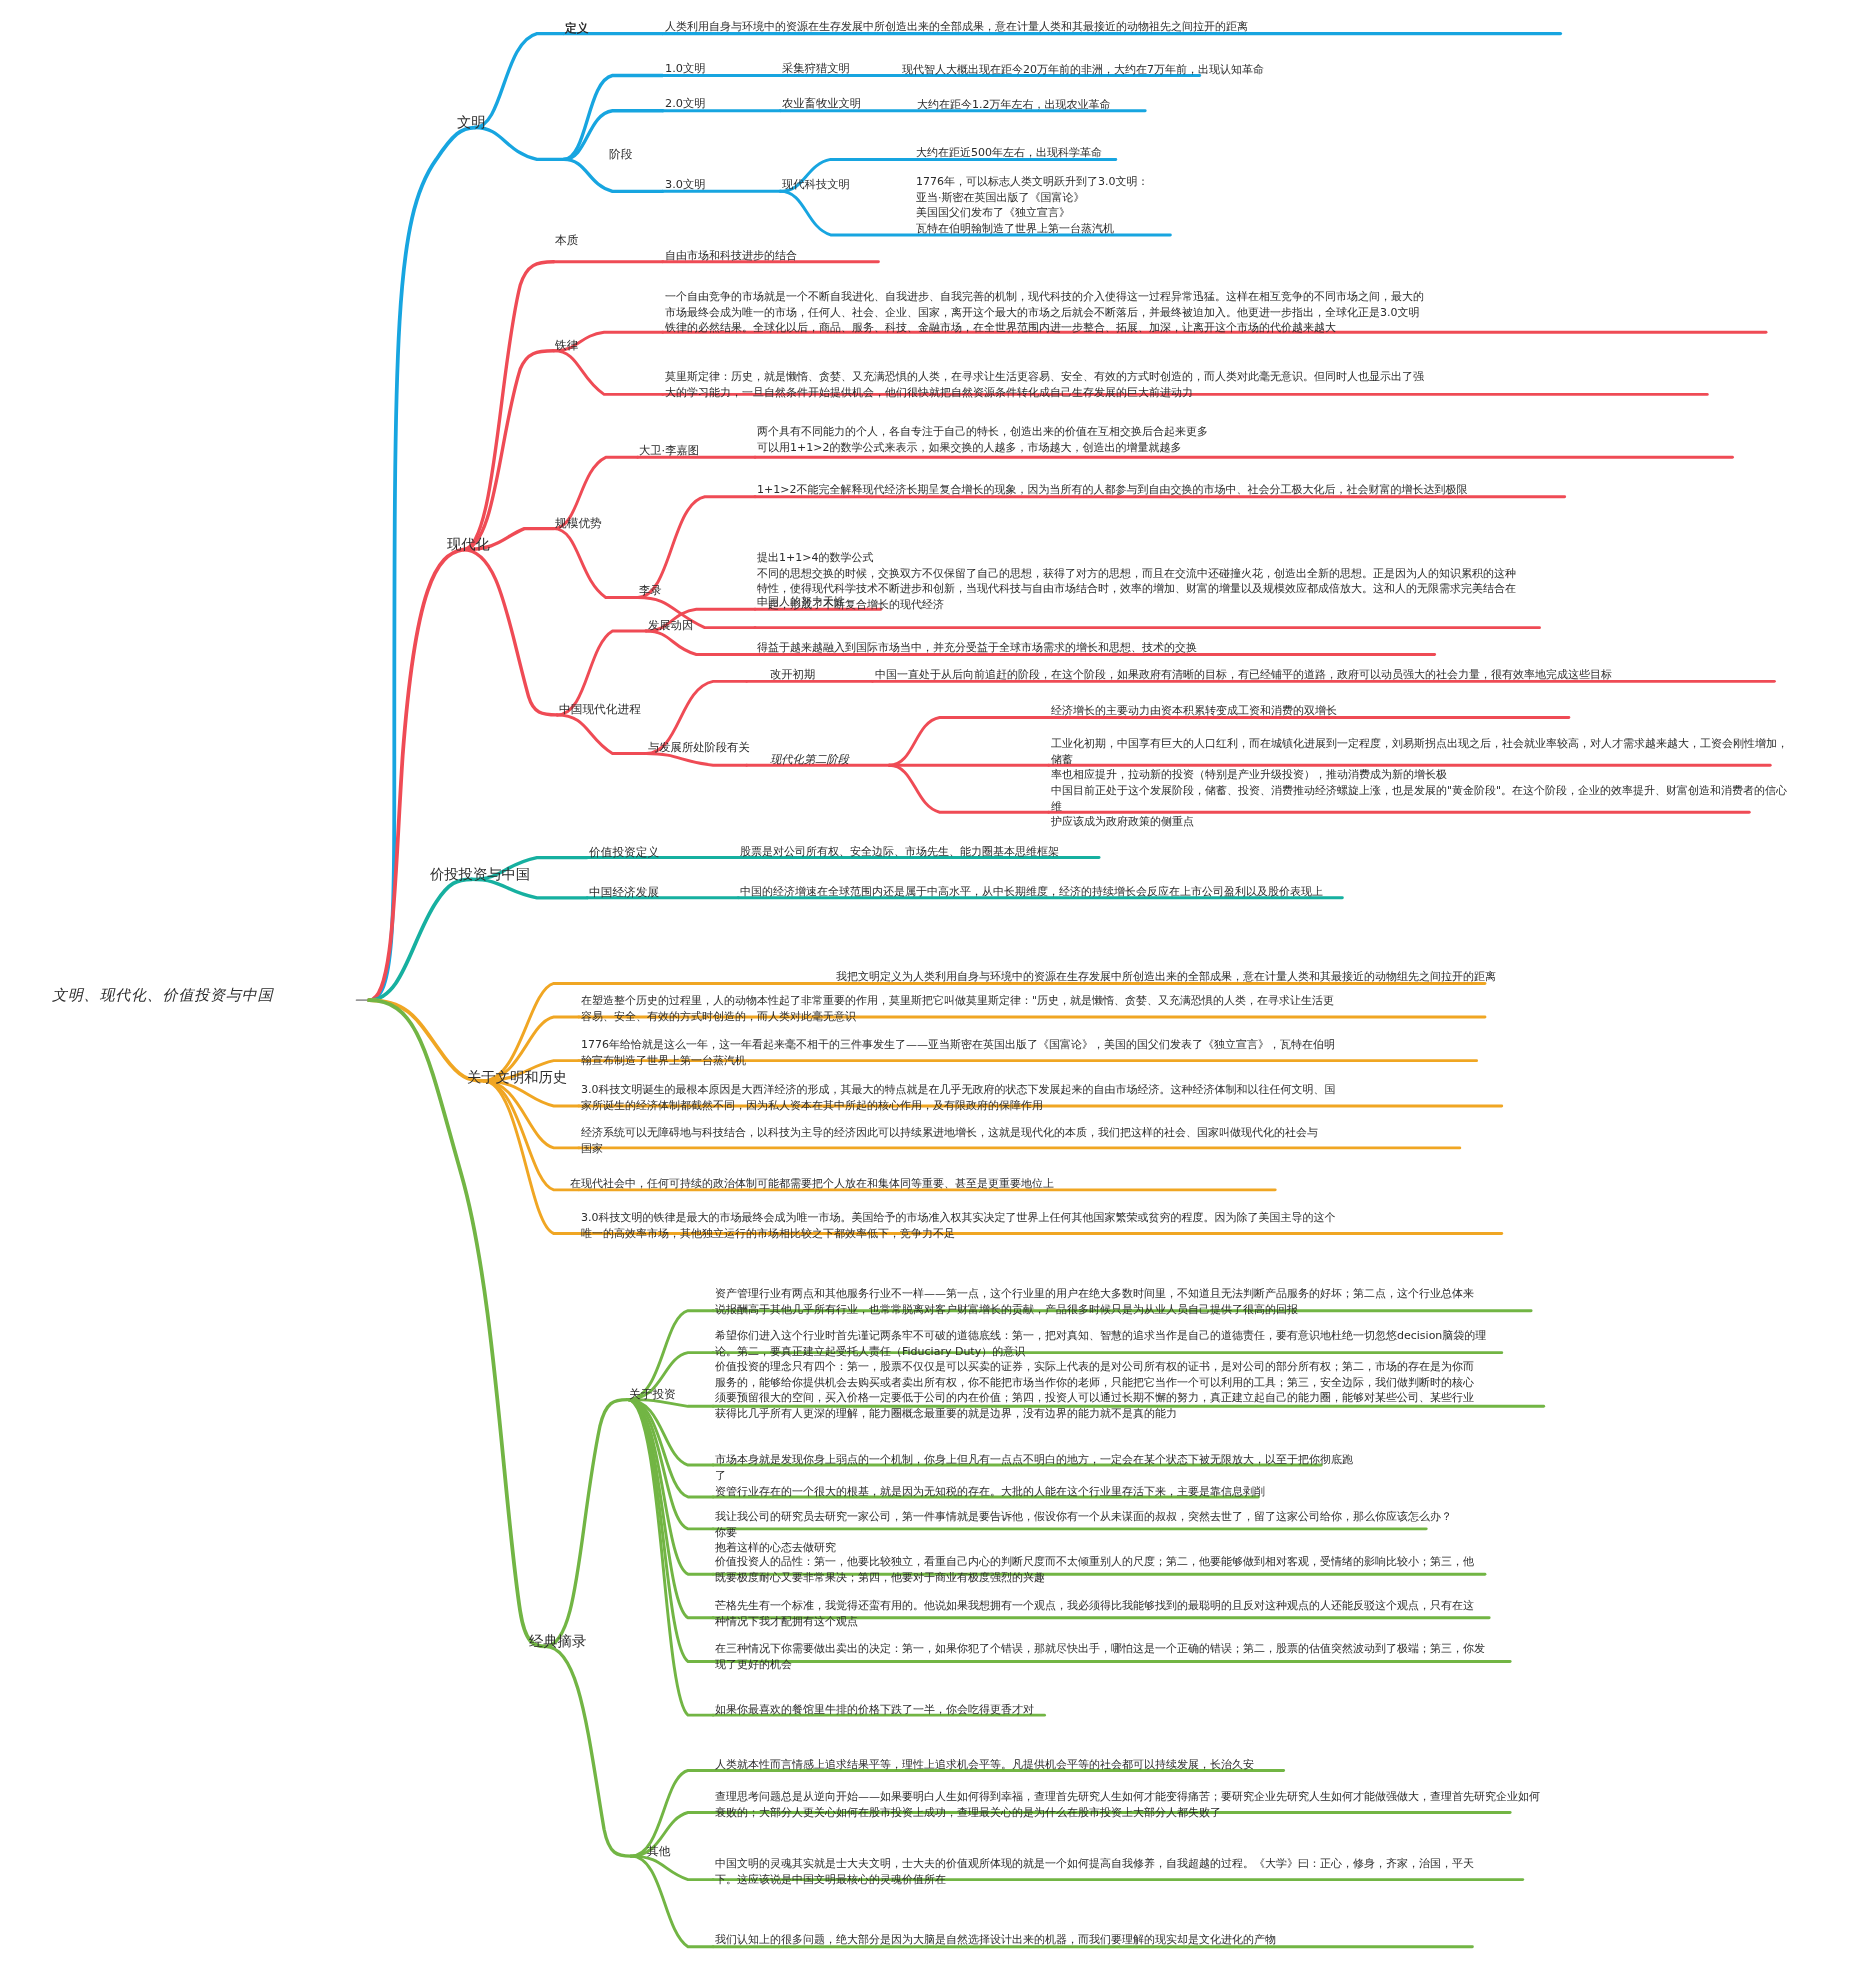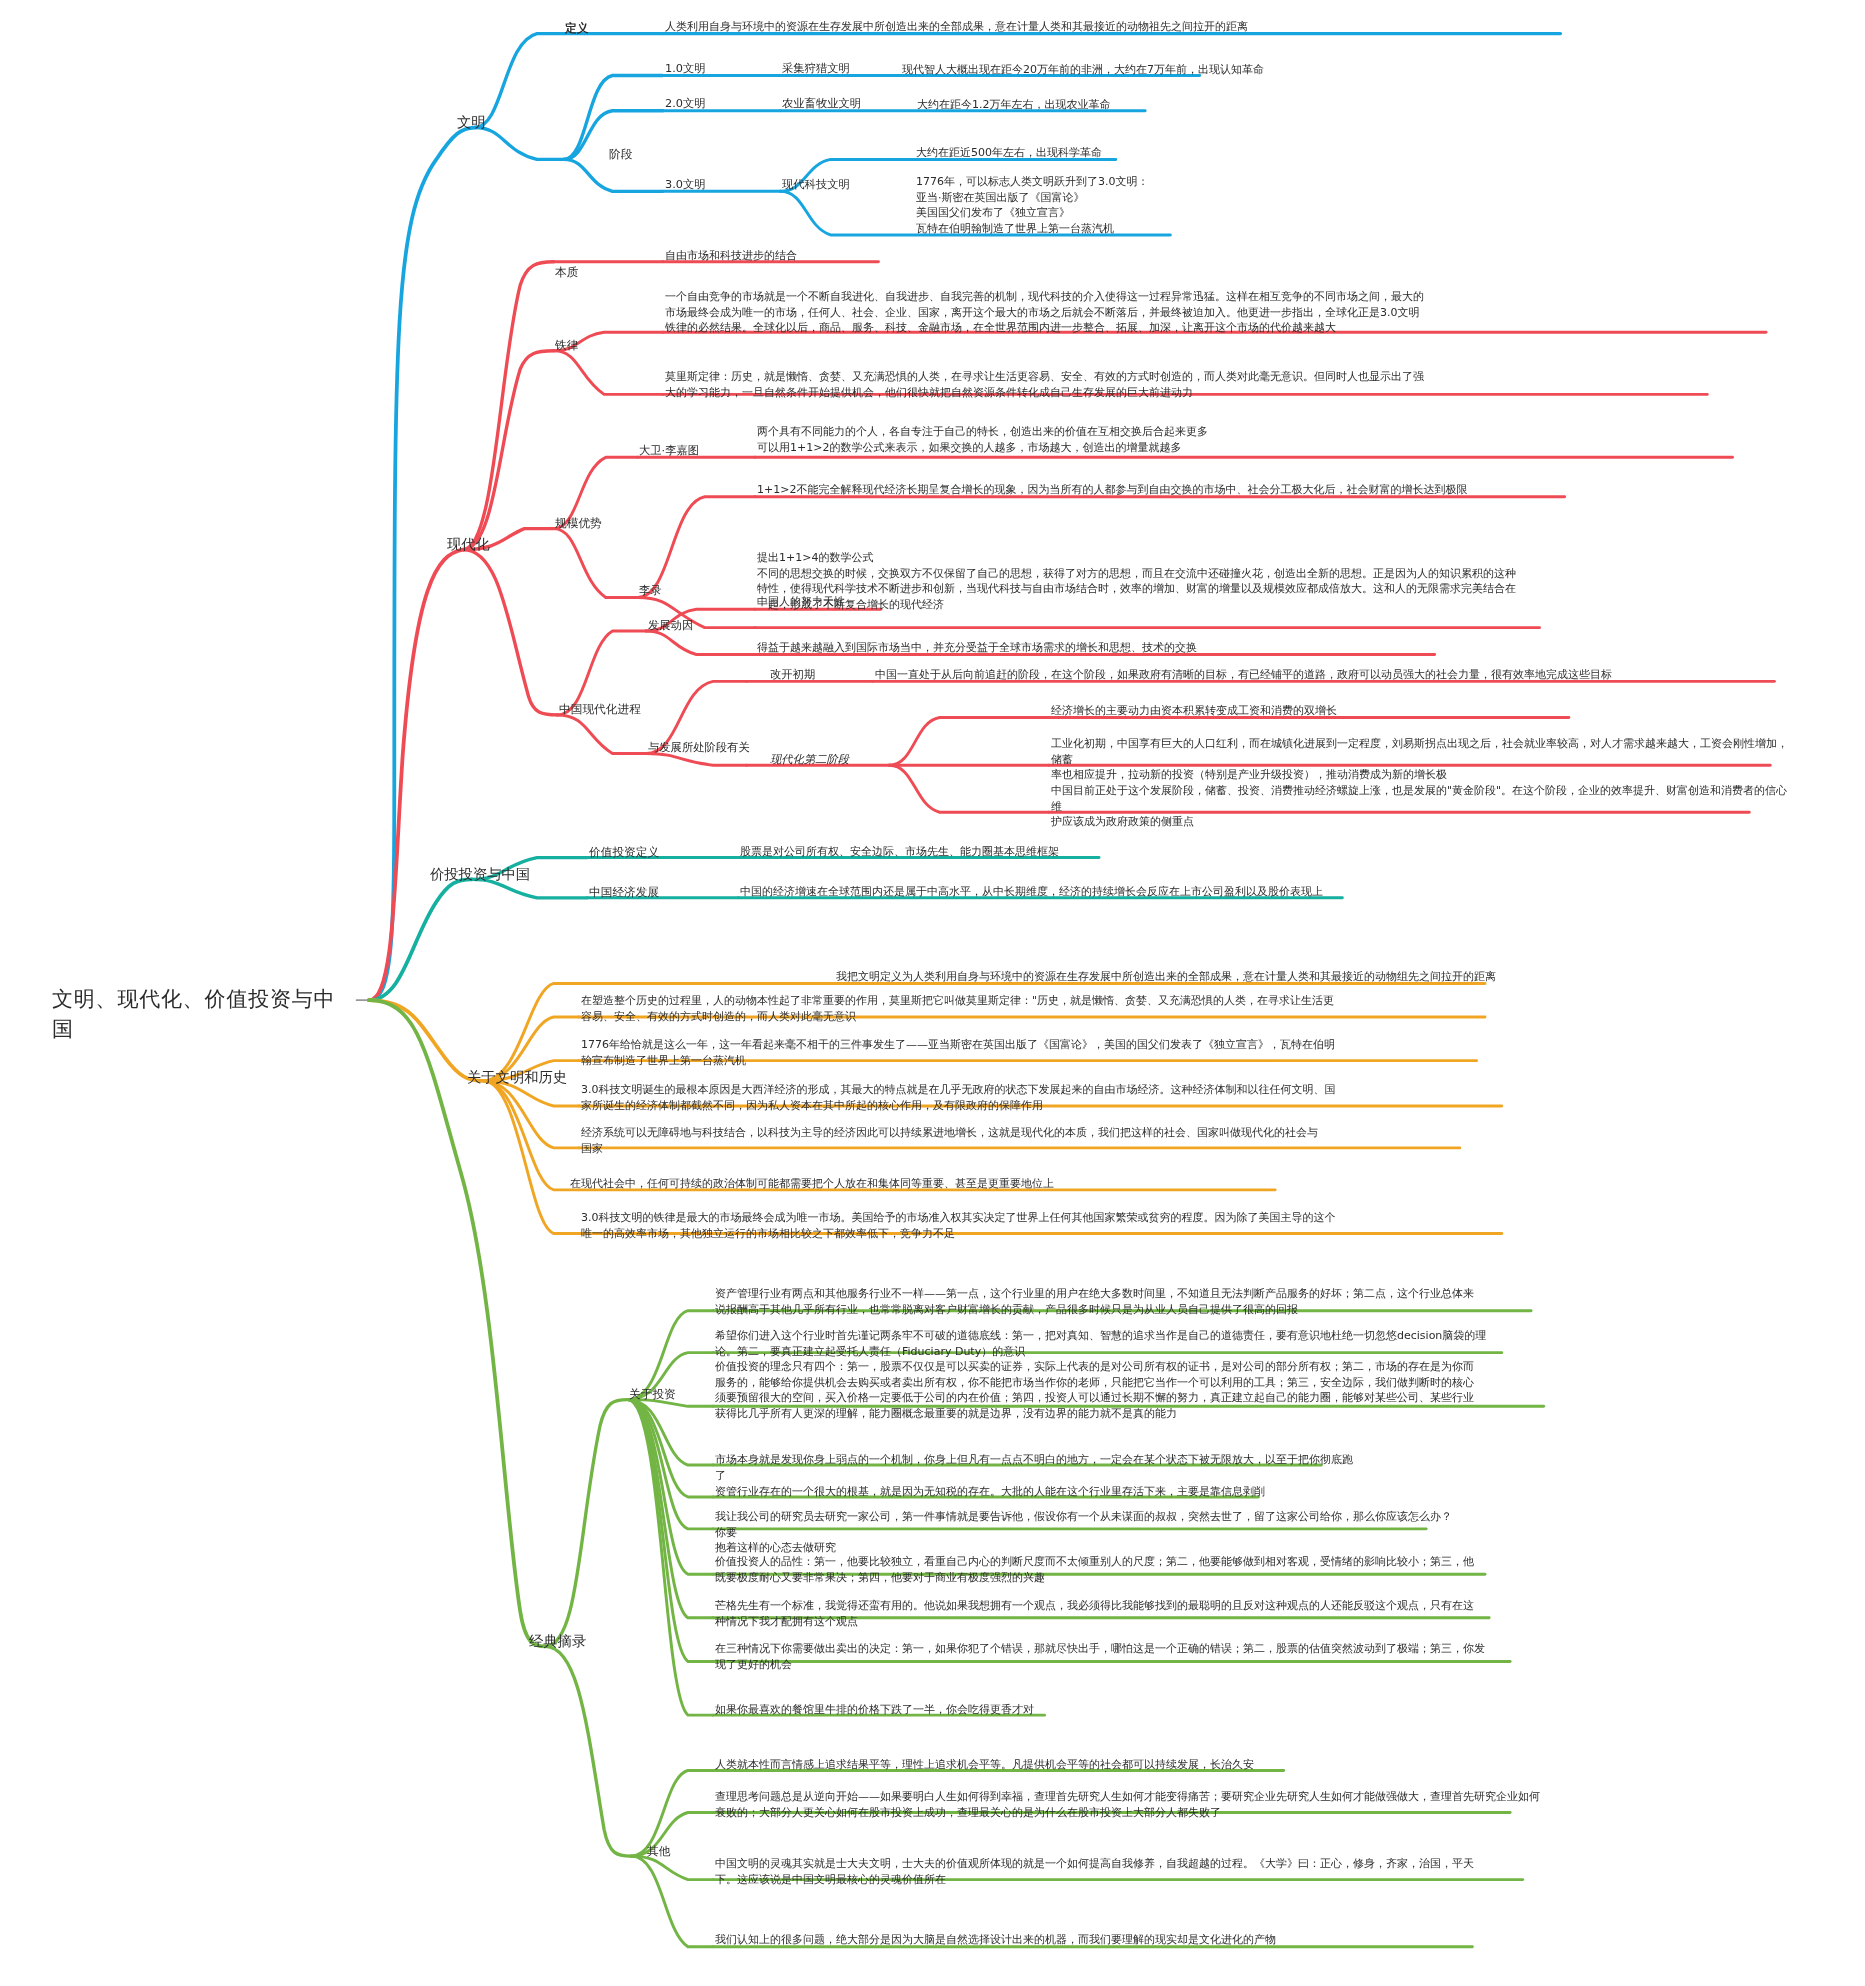--- a/index.html
+++ b/index.html
@@ -9,21 +9,21 @@
     color:#222;
   }
   #svg-links{position:absolute;left:0;top:0;width:1865px;height:1987px;pointer-events:none;}
   .node{position:absolute;box-sizing:border-box;}
   .node .txt{
     display:block;white-space:pre-line;line-height:1.42;
     color:#2b2b2b;
   }
   
   .root{
-    font-size:21px;font-weight:400;color:#1d1d1d;letter-spacing:0.8px;
+    font-size:15px;font-weight:400;color:#1d1d1d;letter-spacing:0.8px;font-style:italic;
   }
   .lvl1{font-size:14.3px;}
   .lvl2{font-size:11.7px;}
   .lvl3{font-size:11.3px;}
   .leaf{font-size:11px;}
 </style>
 </head>
 <body>
 
 <svg id="svg-links" viewBox="0 0 2223 2368" preserveAspectRatio="none">
@@ -211,21 +211,21 @@
   <span class="txt">1776年，可以标志人类文明跃升到了3.0文明：
 亚当·斯密在英国出版了《国富论》
 美国国父们发布了《独立宣言》
 瓦特在伯明翰制造了世界上第一台蒸汽机</span>
 </div>
 
 <div class="node lvl1" style="left:447px;top:534px;">
   <span class="txt">现代化</span>
 </div>
 
-<div class="node lvl2" style="left:555px;top:264px;">
+<div class="node lvl2" style="left:555px;top:232px;">
   <span class="txt">本质</span>
 </div>
 <div class="node leaf" style="left:665px;top:248px;width:420px;">
   <span class="txt">自由市场和科技进步的结合</span>
 </div>
 
 <div class="node lvl2" style="left:555px;top:337px;">
   <span class="txt">铁律</span>
 </div>
 <div class="node leaf" style="left:665px;top:289px;width:1116px;">

